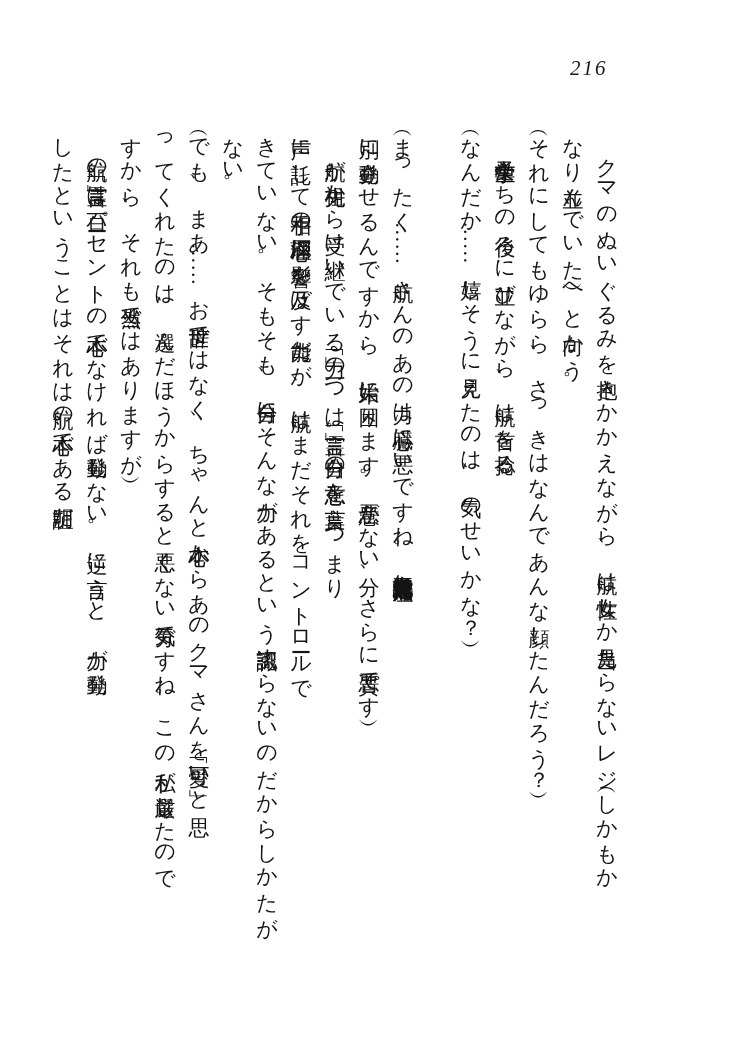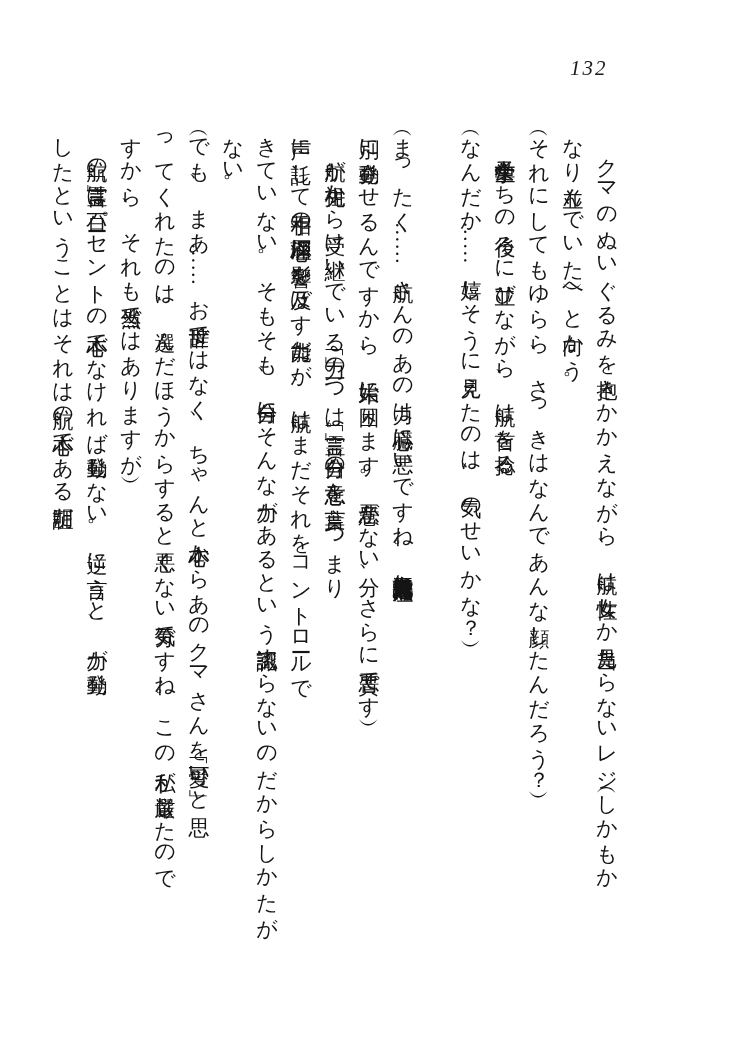--- a/index.html
+++ b/index.html
@@ -49,21 +49,21 @@
     text-indent: 1em;
   }
   .line.blank {
     width: 34px;
   }
 </style>
 </head>
 <body>
 
 <div class="page" style="background: rgb(255, 255, 255);">
-  <div class="page-number">132</div>
+  <div class="page-number">216</div>
   <div class="body-text" style="color: rgb(21, 21, 21);">
       <div class="line full">クマのぬいぐるみを抱きかかえながら、航は女性しか見当たらないレジ（しかもか</div>
       <div class="line">なり並んでいた）へと向かう。</div>
       <div class="line">（それにしてもゆらら、さっきはなんであんな顔したんだろう？）</div>
       <div class="line full">女子中学生たちの後ろに並びながら、航は首を捻る。</div>
       <div class="line">（なんだか……嬉しそうに見えたのは、気のせいかな？）</div>
       <div class="line blank"></div>
       <div class="line">（まったく……航さんのあの力は心臓に悪いですね。無意識無自覚無遠慮無作為無差</div>
       <div class="line">別に発動させるんですから、始末に困ります。悪意がない分、さらに悪質です）</div>
       <div class="line full">航が祖先から受け継いでいる「力」の一つは「言霊」。自分の意志を言葉、つまり</div>

